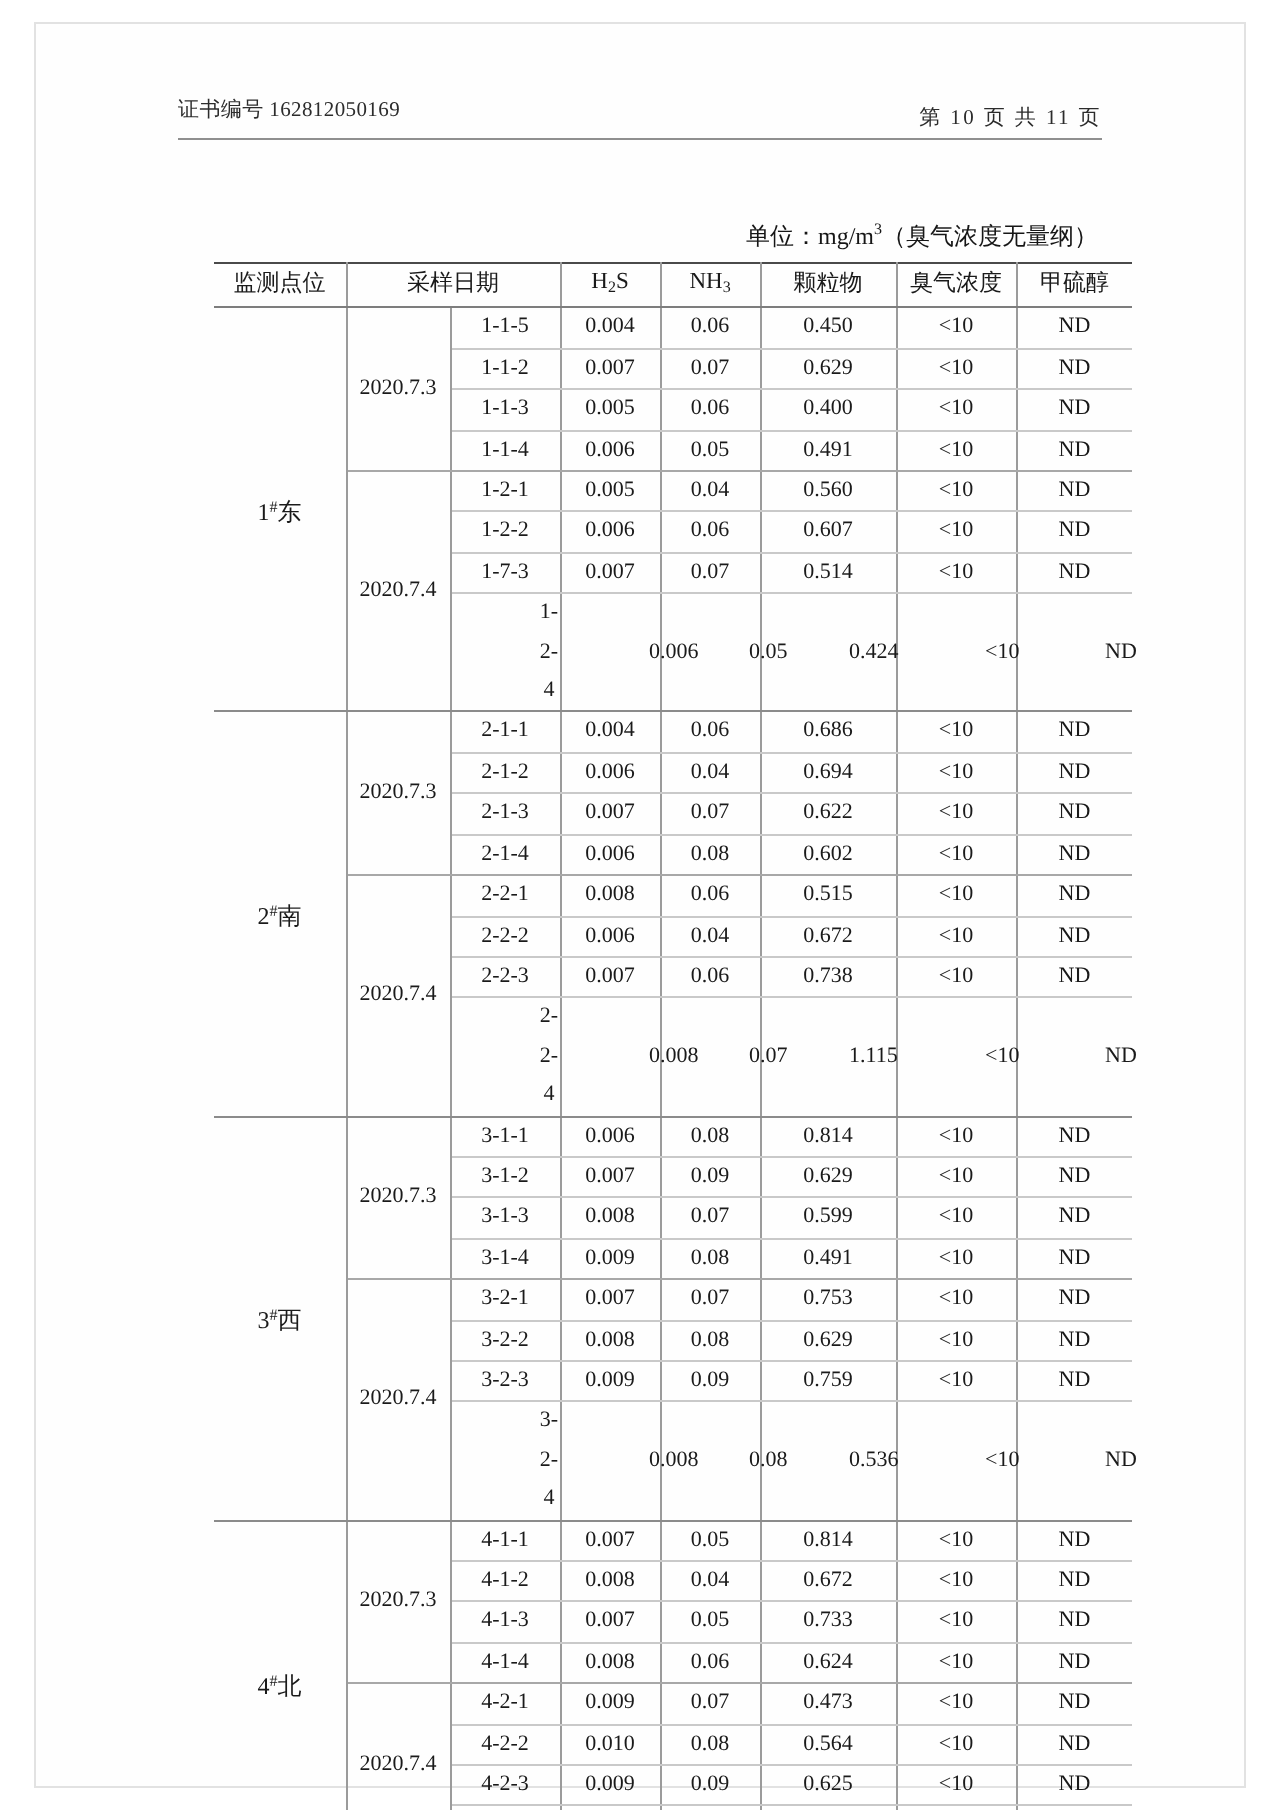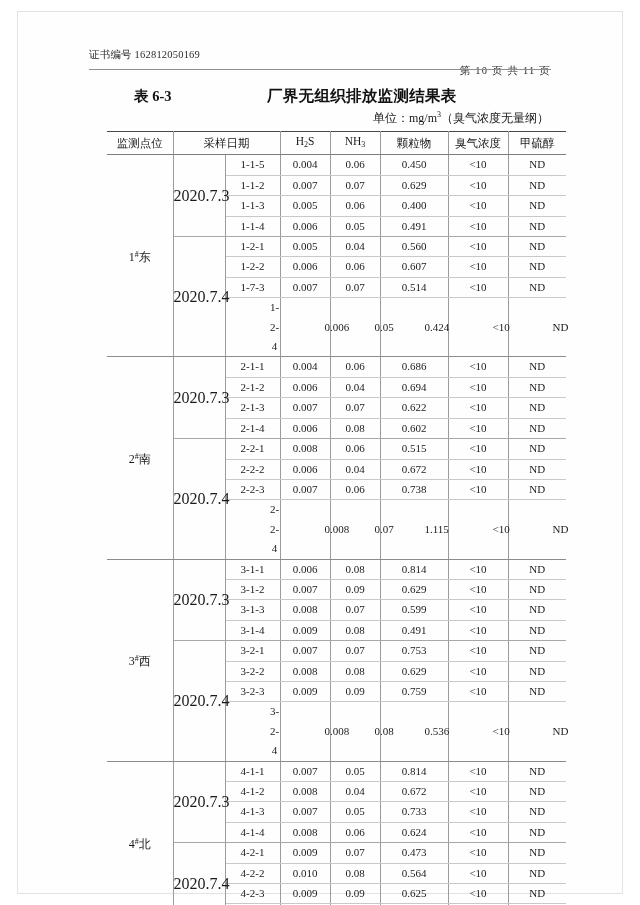--- a/index.html
+++ b/index.html
@@ -43,21 +43,21 @@
     left: 0;
     top: 0;
     font-size: 10.5px;
     color: #2c2c2c;
     letter-spacing: 0.2px;
     white-space: nowrap;
   }
   .page-no {
     position: absolute;
     right: 0;
-    top: 16px;
+    top: 4px;
     font-size: 10.5px;
     color: #2c2c2c;
     white-space: nowrap;
     letter-spacing: 1.2px;
   }
   .header-rule {
     position: absolute;
     left: 71px;
     top: 57px;
     width: 462px;
@@ -155,43 +155,39 @@
   tbody tr.last-row td { border-bottom: 1.8px solid #4a4a4a; }
 
   td.point-cell {
     font-size: 12px;
     border-bottom: 1.1px solid #8b8b8b;
   }
   td.point-cell.final { border-bottom: 1.8px solid #4a4a4a; }
   td.point-cell sup { font-size: 8px; vertical-align: 4px; }
 
   td.date-cell {
-    font-size: 16px;
+    font-size: 11px;
     border-bottom: 1px solid #a8a8a8;
     margin-left: 20px;
   }
   td.date-cell.blk-last { border-bottom: 1.1px solid #8b8b8b; }
   td.date-cell.final { border-bottom: 1.8px solid #4a4a4a; }
 </style>
 </head>
 <body>
 
 <div class="page">
   <div class="sheet">
 
     <div class="doc-header">
       <span class="cert-no">证书编号 162812050169</span>
       <span class="page-no">第 10 页 共 11 页</span>
     </div>
     <div class="header-rule"></div>
 
-    <div class="title-row">
-      <span class="table-no">表 6-3</span>
-      <span class="table-title">厂界无组织排放监测结果表</span>
-    </div>
 
     <div class="unit-row">
       <span>单位：mg/m</span><sup>3</sup><span>（臭气浓度无量纲）</span>
     </div>
 
     <table class="rpt-table">
       <colgroup>
         <col class="c-point">
           <col class="c-date">
           <col class="c-sample">

